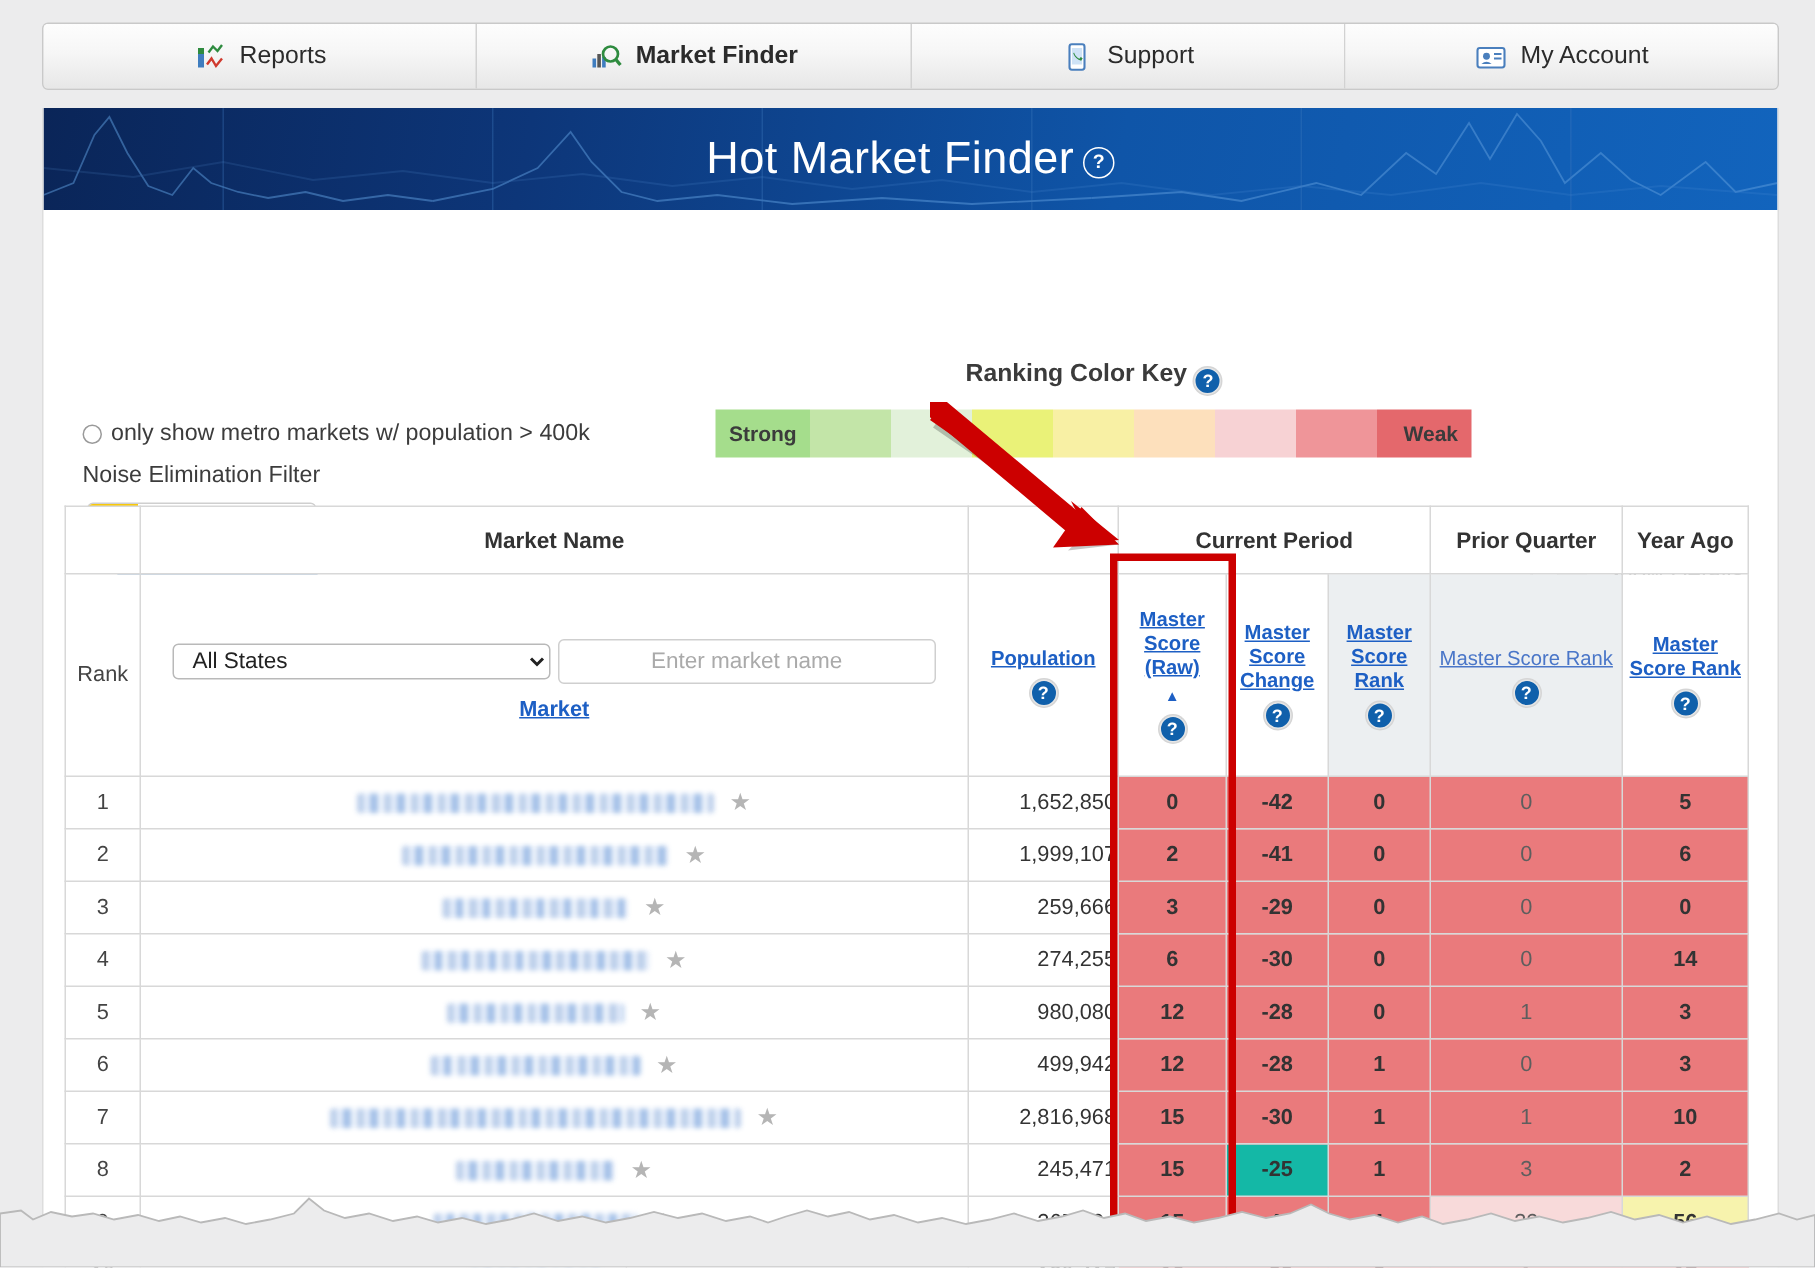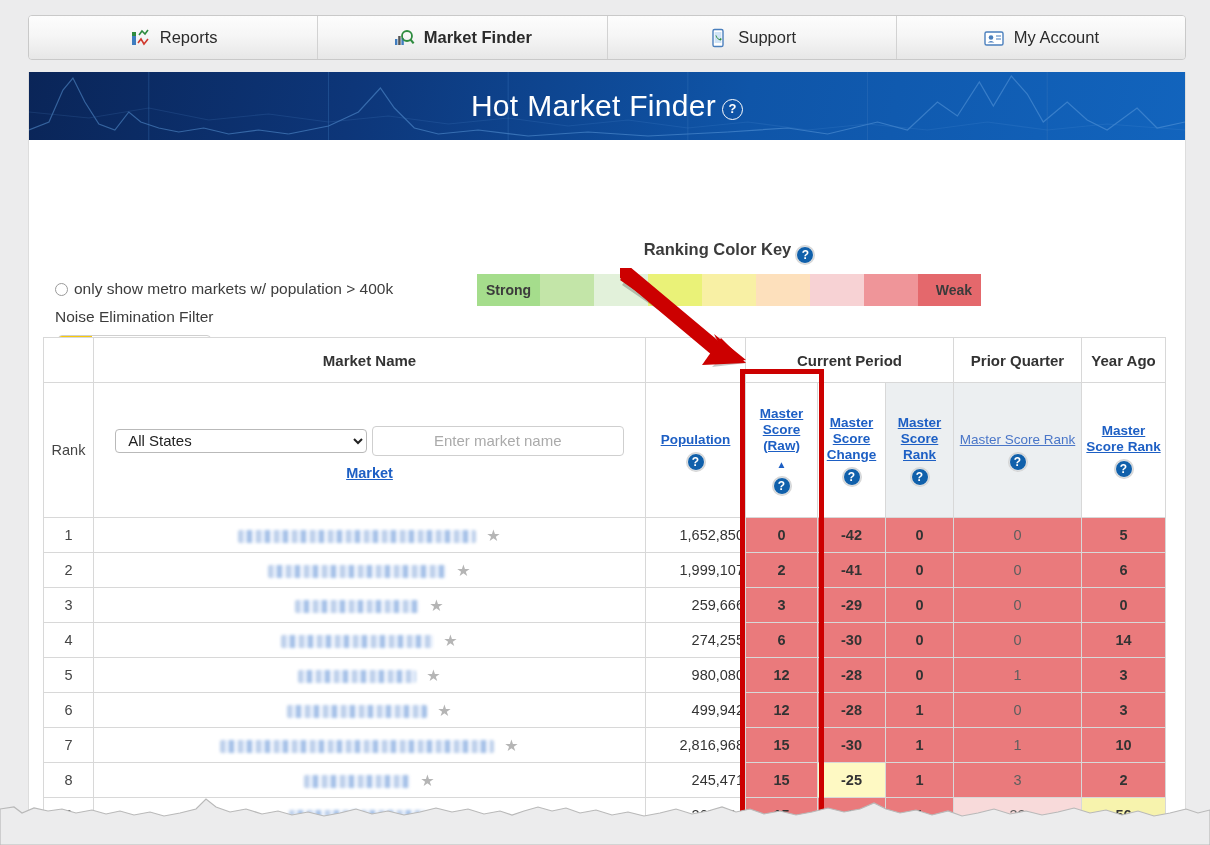--- a/index.html
+++ b/index.html
@@ -533,21 +533,21 @@
               <td class="td-num" style="background: rgb(234, 122, 124);">-30</td>
               <td class="td-num" style="background: rgb(234, 122, 124);">1</td>
               <td class="td-num lite" style="background: rgb(234, 122, 124);">1</td>
               <td class="td-num" style="background: rgb(234, 122, 124);">10</td>
             </tr>
             <tr>
               <td class="td-rank">8</td>
               <td class="td-name"><span class="blur-name" style="width: 106px;"></span><span class="star">★</span></td>
               <td class="td-pop">245,471</td>
               <td class="td-num" style="background: rgb(234, 122, 124);">15</td>
-              <td class="td-num" style="background: #fef9c3;">-25</td>
+              <td class="td-num" style="background: #14b8a6;">-25</td>
               <td class="td-num" style="background: rgb(234, 122, 124);">1</td>
               <td class="td-num lite" style="background: rgb(234, 122, 124);">3</td>
               <td class="td-num" style="background: rgb(234, 122, 124);">2</td>
             </tr>
             <tr>
               <td class="td-rank">9</td>
               <td class="td-name"><span class="blur-name" style="width: 136px;"></span><span class="star">★</span></td>
               <td class="td-pop">265,024</td>
               <td class="td-num" style="background: rgb(234, 122, 124);">15</td>
               <td class="td-num" style="background: rgb(234, 122, 124);">-45</td>

